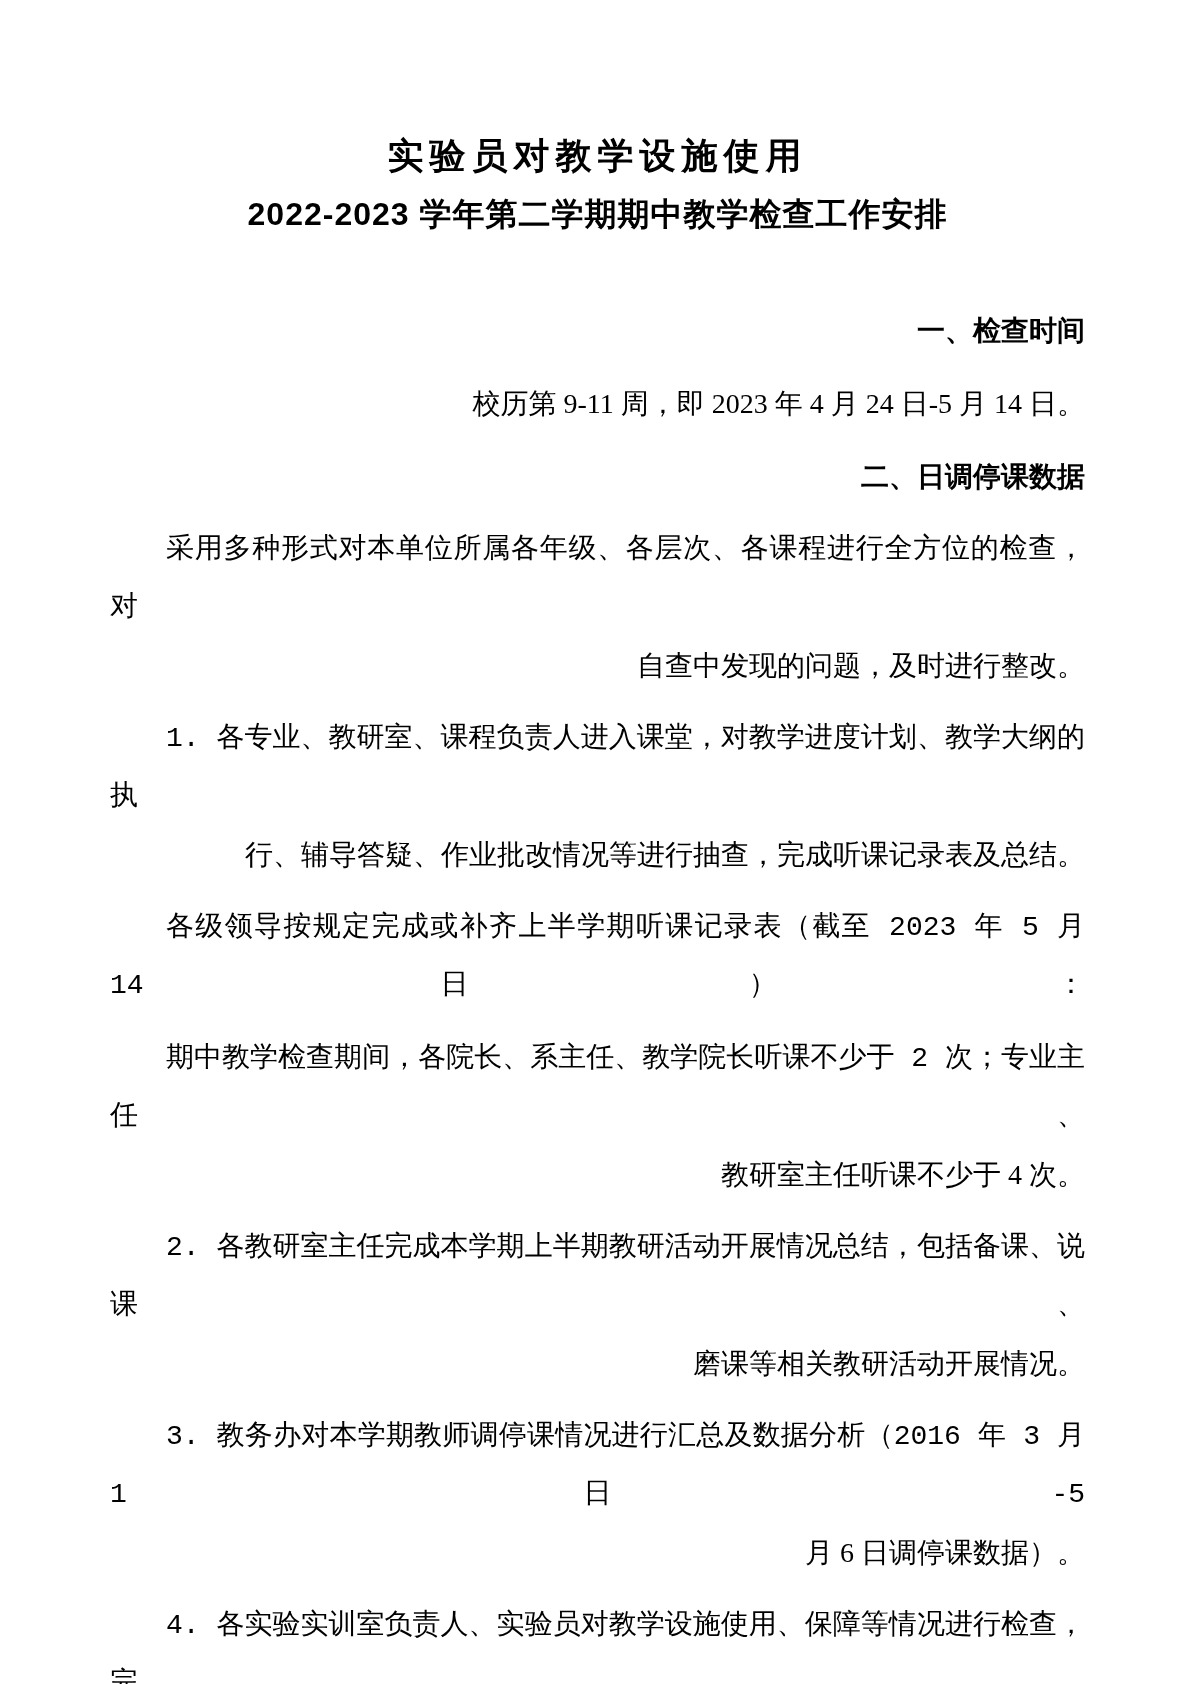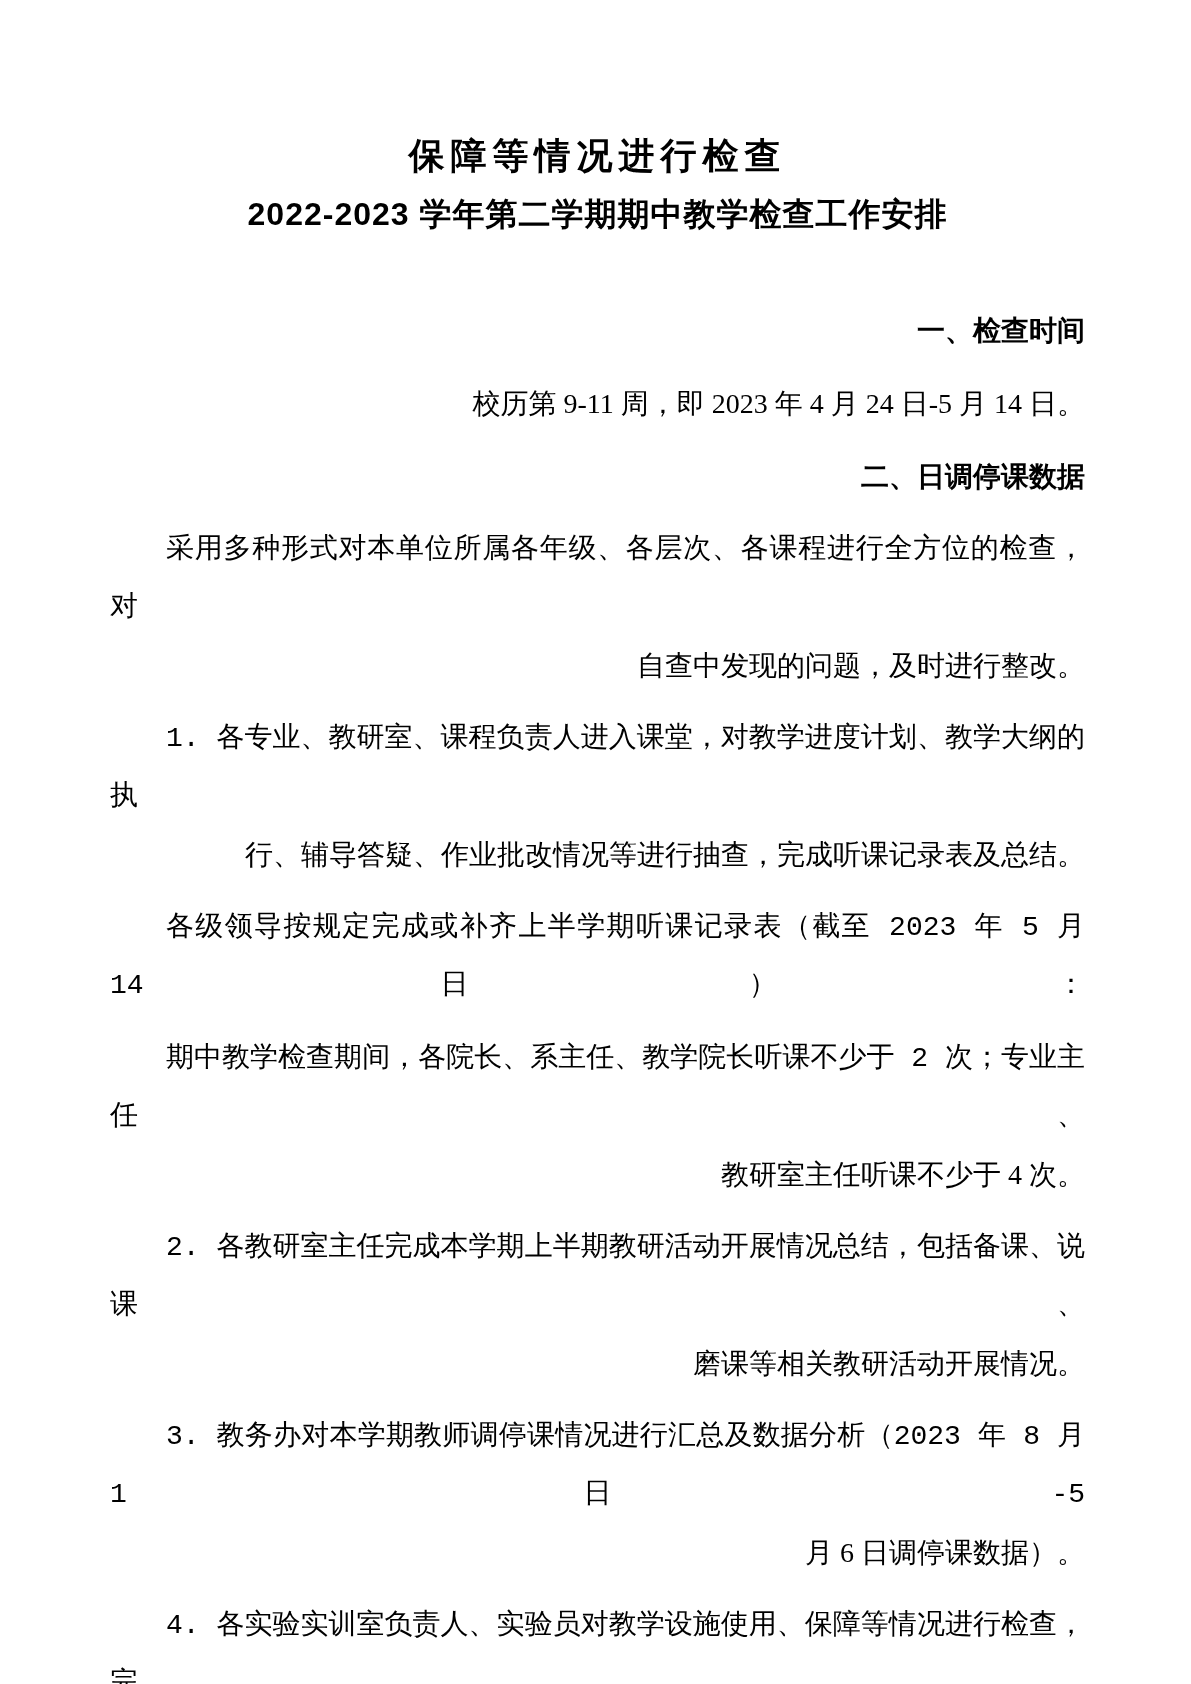--- a/index.html
+++ b/index.html
@@ -58,21 +58,21 @@
   .heading .line {
     font-family: "Liberation Sans", "DejaVu Sans", sans-serif;
     font-weight: 700;
   }
 </style>
 </head>
 <body>
 
 <div class="page">
 
-  <div class="title-line title-kai">保障等情况进行检查</div>
+  <div class="title-line title-kai">实验员对教学设施使用</div>
 
   <div class="title-line title-hei">2022-2023 学年第二学期期中教学检查工作安排</div>
 
   <div class="spacer"></div>
 
   <div class="para heading">
     <div class="line first">一、检查时间</div>
   </div>
 
   <div class="para">
@@ -102,21 +102,21 @@
     <div class="line first fill">期中教学检查期间，各院长、系主任、教学院长听课不少于 2 次；专业主任、</div>
     <div class="line">教研室主任听课不少于 4 次。</div>
   </div>
 
   <div class="para">
     <div class="line first fill">2. 各教研室主任完成本学期上半期教研活动开展情况总结，包括备课、说课、</div>
     <div class="line">磨课等相关教研活动开展情况。</div>
   </div>
 
   <div class="para">
-    <div class="line first fill">3. 教务办对本学期教师调停课情况进行汇总及数据分析（2023 年 8 月 1 日-5</div>
+    <div class="line first fill">3. 教务办对本学期教师调停课情况进行汇总及数据分析（2016 年 3 月 1 日-5</div>
     <div class="line">月 6 日调停课数据）。</div>
   </div>
 
   <div class="para">
     <div class="line first fill">4. 各实验实训室负责人、实验员对教学设施使用、保障等情况进行检查，完</div>
 
   </div>
 
 </div>
 

